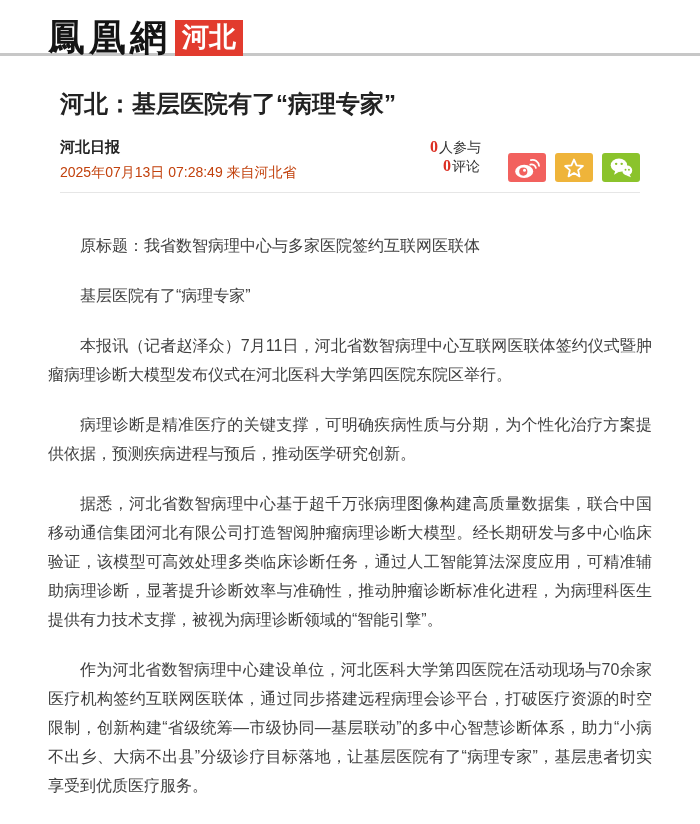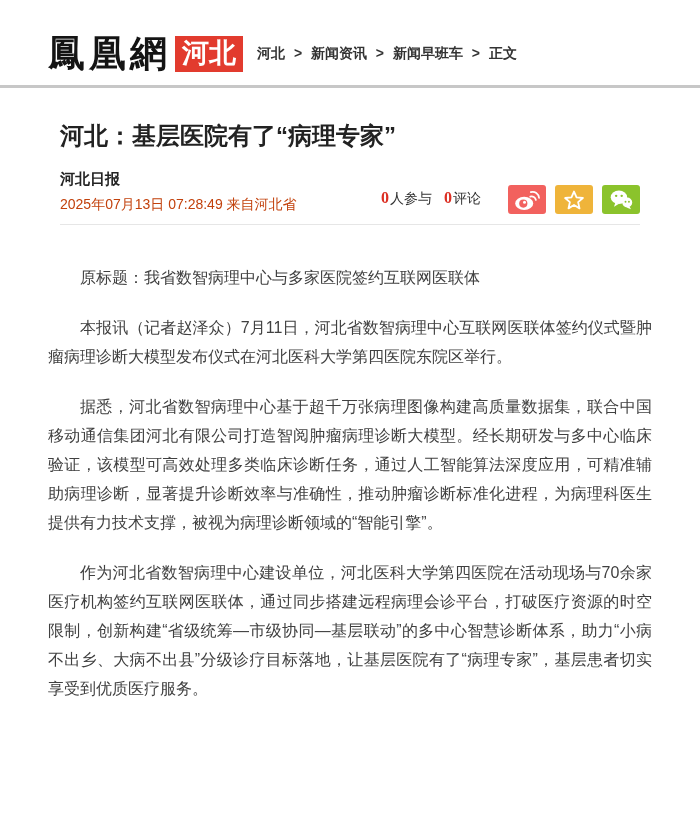--- a/index.html
+++ b/index.html
@@ -6,21 +6,21 @@
   html, body { background: #ffffff; }
   body {
     width: 700px;
     font-family: "Liberation Sans", "DejaVu Sans", sans-serif;
     color: #3d3d3d;
   }
   .page { width: 700px; background: #fff; }
 
   
   .site-header {
-    height: 88px;
+    height: 56px;
     padding: 22px 0 0 48px;
     display: flex;
     align-items: center;
     border-bottom: 3px solid #c7c7c7;
   }
   .logo {
     font-family: "Liberation Serif", "DejaVu Serif", serif;
     font-size: 37px;
     font-weight: 700;
     color: #141414;
@@ -75,20 +75,21 @@
     font-size: 14px;
     color: #c2410c;
   }
   .meta-counts {
     display: flex;
     align-items: center;
     margin: 0 18px 6px 0;
     font-size: 14px;
     color: #333;
     white-space: nowrap;
+    flex-direction: column;
   }
   .count-num {
     color: #dc2f23;
     font-weight: 700;
     font-family: "Liberation Serif", "DejaVu Serif", serif;
     font-size: 16px;
     margin-right: 1px;
   }
   .count-group { cursor: pointer; }
   .count-group + .count-group { margin-left: 12px; }
@@ -128,29 +129,20 @@
   }
 </style>
 </head>
 <body>
 
 <div class="page">
 
   <div class="site-header">
     <span class="logo">鳳凰網</span>
     <span class="region-badge">河北</span>
-    <span class="breadcrumb">
-      <span class="crumb">河北</span>
-      <span class="sep">&gt;</span>
-      <span class="crumb">新闻资讯</span>
-      <span class="sep">&gt;</span>
-      <span class="crumb">新闻早班车</span>
-      <span class="sep">&gt;</span>
-      <span class="crumb">正文</span>
-    </span>
   </div>
 
   <div class="article-head">
     <h1 class="article-title">河北：基层医院有了“病理专家”</h1>
 
     <div class="meta-row">
       <div class="meta-left">
         <div class="source-name">河北日报</div>
         <div class="date-line">
           <span>2025年07月13日 07:28:49</span>
@@ -201,18 +193,20 @@
           </span>
         </button>
       </div>
     </div>
 
     <hr class="meta-divider">
   </div>
 
   <div class="article-body">
     <p>原标题：我省数智病理中心与多家医院签约互联网医联体</p>
+    <p>基层医院有了“病理专家”</p>
     <p>本报讯（记者赵泽众）7月11日，河北省数智病理中心互联网医联体签约仪式暨肿瘤病理诊断大模型发布仪式在河北医科大学第四医院东院区举行。</p>
+    <p>病理诊断是精准医疗的关键支撑，可明确疾病性质与分期，为个性化治疗方案提供依据，预测疾病进程与预后，推动医学研究创新。</p>
     <p>据悉，河北省数智病理中心基于超千万张病理图像构建高质量数据集，联合中国移动通信集团河北有限公司打造智阅肿瘤病理诊断大模型。经长期研发与多中心临床验证，该模型可高效处理多类临床诊断任务，通过人工智能算法深度应用，可精准辅助病理诊断，显著提升诊断效率与准确性，推动肿瘤诊断标准化进程，为病理科医生提供有力技术支撑，被视为病理诊断领域的“智能引擎”。</p>
     <p>作为河北省数智病理中心建设单位，河北医科大学第四医院在活动现场与70余家医疗机构签约互联网医联体，通过同步搭建远程病理会诊平台，打破医疗资源的时空限制，创新构建“省级统筹—市级协同—基层联动”的多中心智慧诊断体系，助力“小病不出乡、大病不出县”分级诊疗目标落地，让基层医院有了“病理专家”，基层患者切实享受到优质医疗服务。</p>
   </div>
 
 </div>
 
 </body></html>

